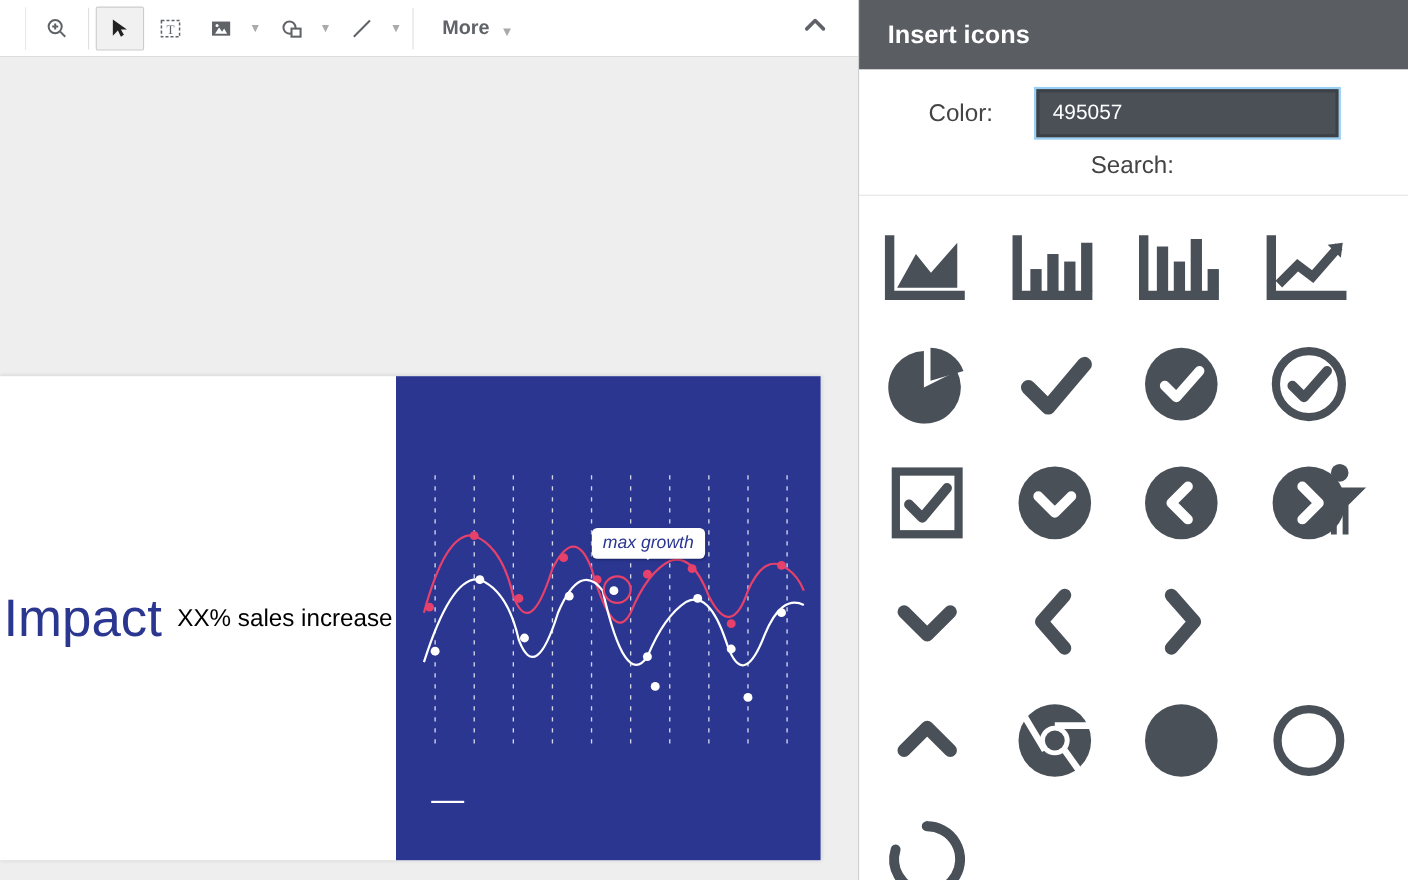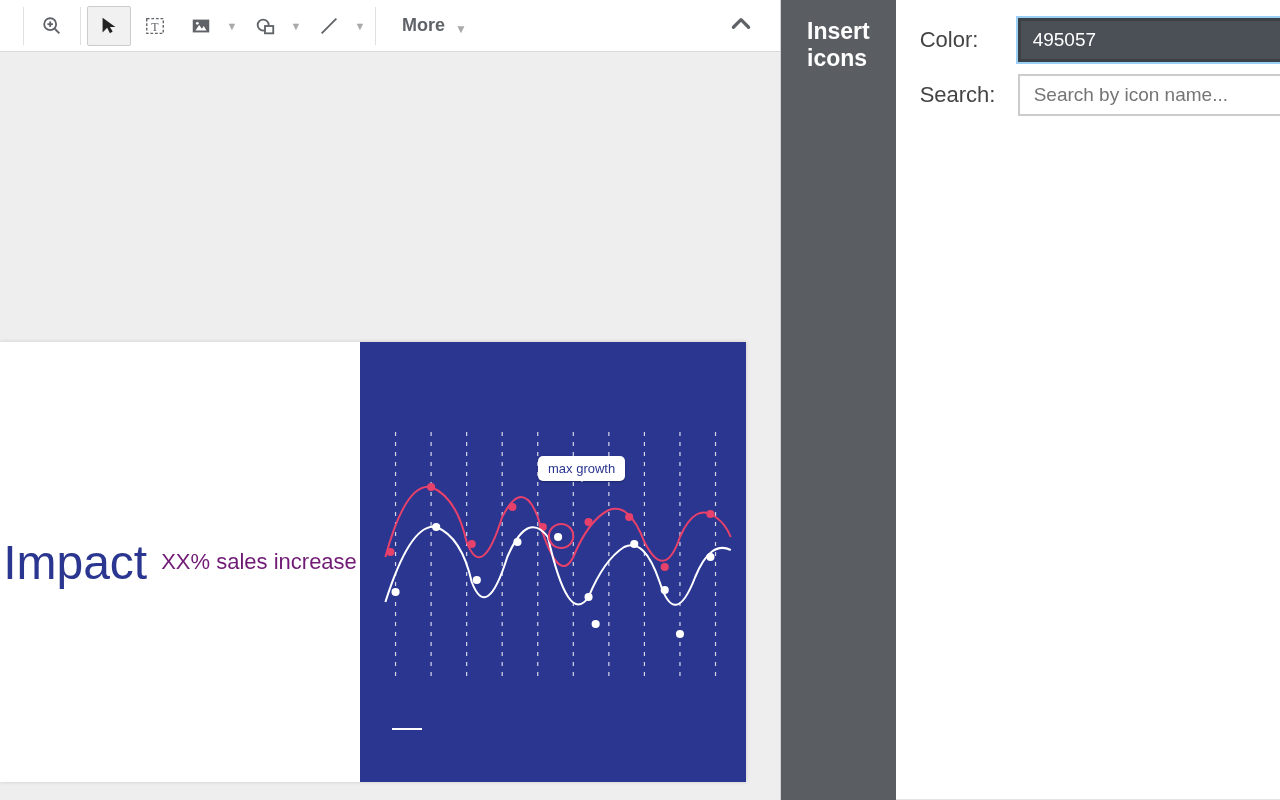--- a/index.html
+++ b/index.html
@@ -11,32 +11,32 @@
   .tbtn.active { background:#f1f1f1; border-color:#ccc; }
   .tbtn svg { width:22px; height:22px; }
   .sep { width:1px; height:38px; background:#e0e0e0; margin:0 4px; }
   .drop { position:relative; display:flex; align-items:center; }
   .drop .caret { width:18px; text-align:center; color:#aaa; font-size:11px; cursor:pointer; }
   .more { margin-left:12px; color:#5f6368; font-size:18px; font-weight:bold; display:flex; align-items:flex-end; gap:10px; cursor:pointer; padding:0 8px; }
   .canvas-wrap { flex:1; background:#eeeeee; position:relative; }
   .slide { position:absolute; left:0; top:290px; width:746px; height:440px; background:#fff; box-shadow:0 0 4px rgba(0,0,0,.15); display:flex; }
   .slide-left { flex:0 0 360px; display:flex; align-items:center; justify-content:center; gap:14px; }
   .slide-title { color:#2a3690; font-size:48px; font-weight:400; }
-  .slide-sub { color:#701a75; font-size:22px; }
+  .slide-sub { color:#000000; font-size:22px; }
   .slide-chart { flex:1; background:#2a3690; position:relative; }
   .gridlines line { stroke:#fff; stroke-width:1.2; stroke-dasharray:4 6; opacity:.8; }
   .series-red { stroke:#e6416b; fill:none; stroke-width:2; }
   .series-white { stroke:#fff; fill:none; stroke-width:2; }
-  .callout { position:absolute; left:178px; top:114px; background:#fff; border-radius:5px; padding:5px 10px; font-size:13px; color:#2a3690; box-shadow:0 1px 2px rgba(0,0,0,.3); }
+  .callout { position:absolute; left:178px; top:138px; background:#fff; border-radius:5px; padding:5px 10px; font-size:16px; color:#2a3690; box-shadow:0 1px 2px rgba(0,0,0,.3);font-style:italic; }
   .callout:after { content:''; position:absolute; left:50%; bottom:-7px; margin-left:-6px; border:6px solid transparent; border-top-color:#fff; }
   .legend-line { position:absolute; left:32px; bottom:52px; width:30px; height:2px; background:#fff; }
 
-  .panel { width:500px; border-left:1px solid #d0d0d0; display:flex; flex-direction:row; }
+  .panel { width:500px; border-left:1px solid #d0d0d0; display:flex; flex-direction:column; }
   .panel-head { background:#5a5e63; color:#fff; font-weight:bold; font-size:23px; padding:18px 26px; }
-  .panel-form { padding:18px 24px 14px; display:flex; flex-direction:column; gap:12px; border-bottom:1px solid #e4e4e4;}
+  .panel-form { padding:18px 24px 14px; display:flex; flex-direction:column; gap:12px; border-bottom:1px solid #e4e4e4;align-items:center;}
   .form-row { display:flex; align-items:center; gap:20px; }
   .form-row label { width:78px; color:#444; font-size:22px; }
   .color-input { flex:1; background:#4b5057; color:#fff; border:3px solid #3c4147; outline:2px solid #9ad0f5; padding:8px 12px; font-size:19px; }
   .search-input { flex:1; border:2px solid #ccc; padding:8px 14px; font-size:19px; color:#888; }
   .icon-grid { flex:1; padding:28px 18px; display:grid; grid-template-columns:repeat(4,1fr); gap:38px 24px; overflow:auto; }
   .grid-icon { width:88px; height:70px; display:flex; align-items:center; justify-content:center; color:#495057; cursor:pointer; }
   .grid-icon svg { width:82px; height:72px; }
   .collapse-btn { margin-left:auto; margin-right:20px; color:#5f6368; cursor:pointer; }
 </style>
 </head>
@@ -164,21 +164,20 @@
 
   <div class="panel">
     <div class="panel-head">Insert icons</div>
     <div class="panel-form">
       <div class="form-row">
         <label>Color:</label>
         <input class="color-input" value="495057" style="">
       </div>
       <div class="form-row">
         <label>Search:</label>
-        <input class="search-input" placeholder="Search by icon name..." style="">
       </div>
     </div>
     <div class="icon-grid">
       <div class="grid-icon">
           <svg viewBox="0 0 48 40">
             <path d="M4 4 V36 H44" fill="none" stroke="currentColor" stroke-width="5"></path>
             <path d="M8 32 L18 14 L26 24 L40 8 V32 Z" fill="currentColor"></path>
           </svg>
         </div>
       <div class="grid-icon">

